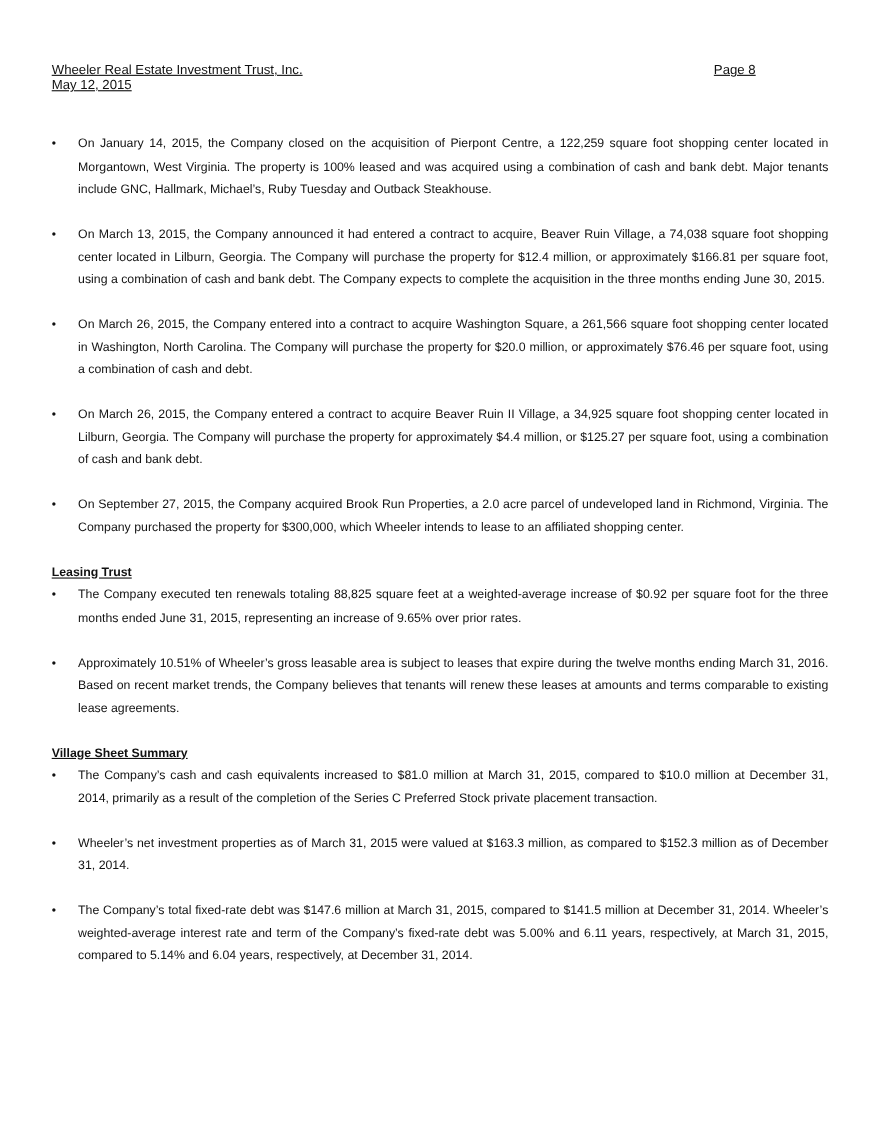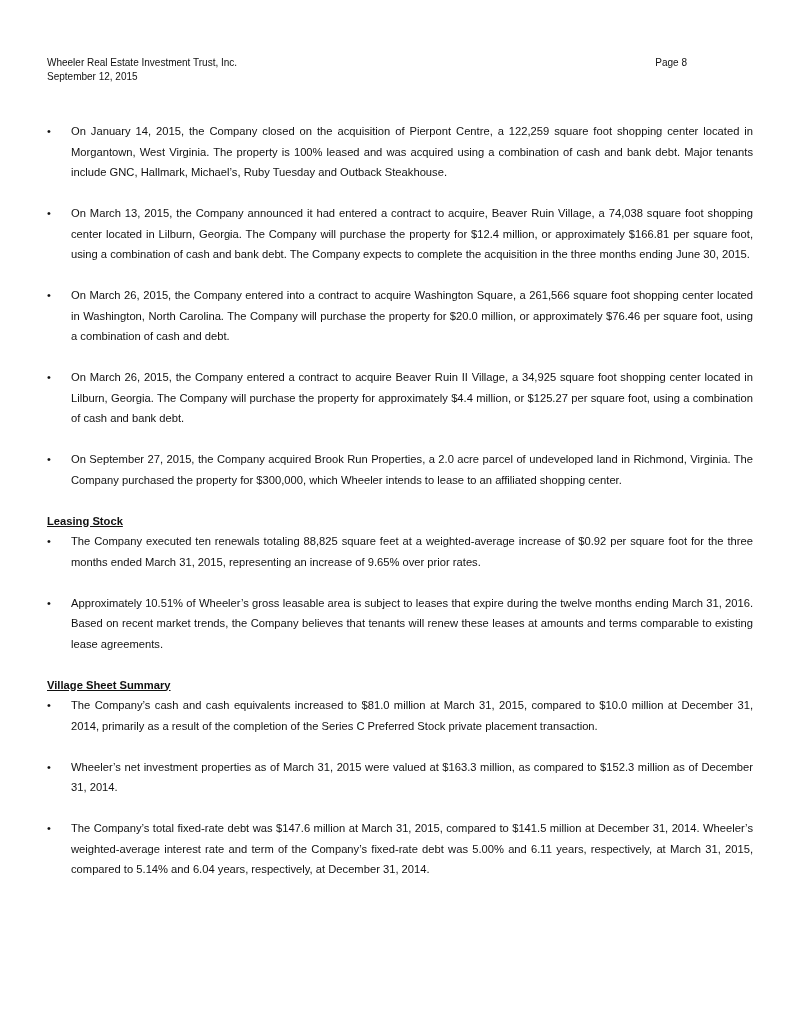--- a/index.html
+++ b/index.html
@@ -13,22 +13,23 @@
       position: relative;
       font-family: "Liberation Sans", sans-serif;
       color: #111111;
       overflow: hidden;
     }
     .header {
       position: absolute;
       left: 47px;
       top: 56px;
       width: 640px;
-      font-size: 10px;
+      font-size: 12px;
       line-height: 14px;
+      text-decoration: underline;
     }
     .header .row {
       display: flex;
       justify-content: space-between;
     }
     .content {
       position: absolute;
       left: 47px;
       top: 121px;
       width: 706px;
@@ -57,21 +58,21 @@
   </style>
 </head>
 <body>
 
 <div class="header">
   <div class="row">
     <span>Wheeler Real Estate Investment Trust, Inc.</span>
     <span>Page 8</span>
   </div>
   <div class="row">
-    <span>September 12, 2015</span>
+    <span>May 12, 2015</span>
   </div>
 </div>
 
 <div class="content">
 
   <div>
     <div class="bullet">
       <span class="dot">•</span>
       <span>On January 14, 2015, the Company closed on the acquisition of Pierpont Centre, a 122,259 square foot shopping center located in Morgantown, West Virginia. The property is 100% leased and was acquired using a combination of cash and bank debt. Major tenants include GNC, Hallmark, Michael’s, Ruby Tuesday and Outback Steakhouse.</span>
     </div>
@@ -87,24 +88,24 @@
       <span class="dot">•</span>
       <span>On March 26, 2015, the Company entered a contract to acquire Beaver Ruin II Village, a 34,925 square foot shopping center located in Lilburn, Georgia. The Company will purchase the property for approximately $4.4 million, or $125.27 per square foot, using a combination of cash and bank debt.</span>
     </div>
     <div class="bullet">
       <span class="dot">•</span>
       <span>On September 27, 2015, the Company acquired Brook Run Properties, a 2.0 acre parcel of undeveloped land in Richmond, Virginia. The Company purchased the property for $300,000, which Wheeler intends to lease to an affiliated shopping center.</span>
     </div>
   </div>
 
   <div>
-    <div class="section-title">Leasing Stock</div>
+    <div class="section-title">Leasing Trust</div>
     <div class="bullet">
       <span class="dot">•</span>
-      <span>The Company executed ten renewals totaling 88,825 square feet at a weighted-average increase of $0.92 per square foot for the three months ended March 31, 2015, representing an increase of 9.65% over prior rates.</span>
+      <span>The Company executed ten renewals totaling 88,825 square feet at a weighted-average increase of $0.92 per square foot for the three months ended June 31, 2015, representing an increase of 9.65% over prior rates.</span>
     </div>
     <div class="bullet">
       <span class="dot">•</span>
       <span>Approximately 10.51% of Wheeler’s gross leasable area is subject to leases that expire during the twelve months ending March 31, 2016. Based on recent market trends, the Company believes that tenants will renew these leases at amounts and terms comparable to existing lease agreements.</span>
     </div>
   </div>
 
   <div>
     <div class="section-title">Village Sheet Summary</div>
     <div class="bullet">

